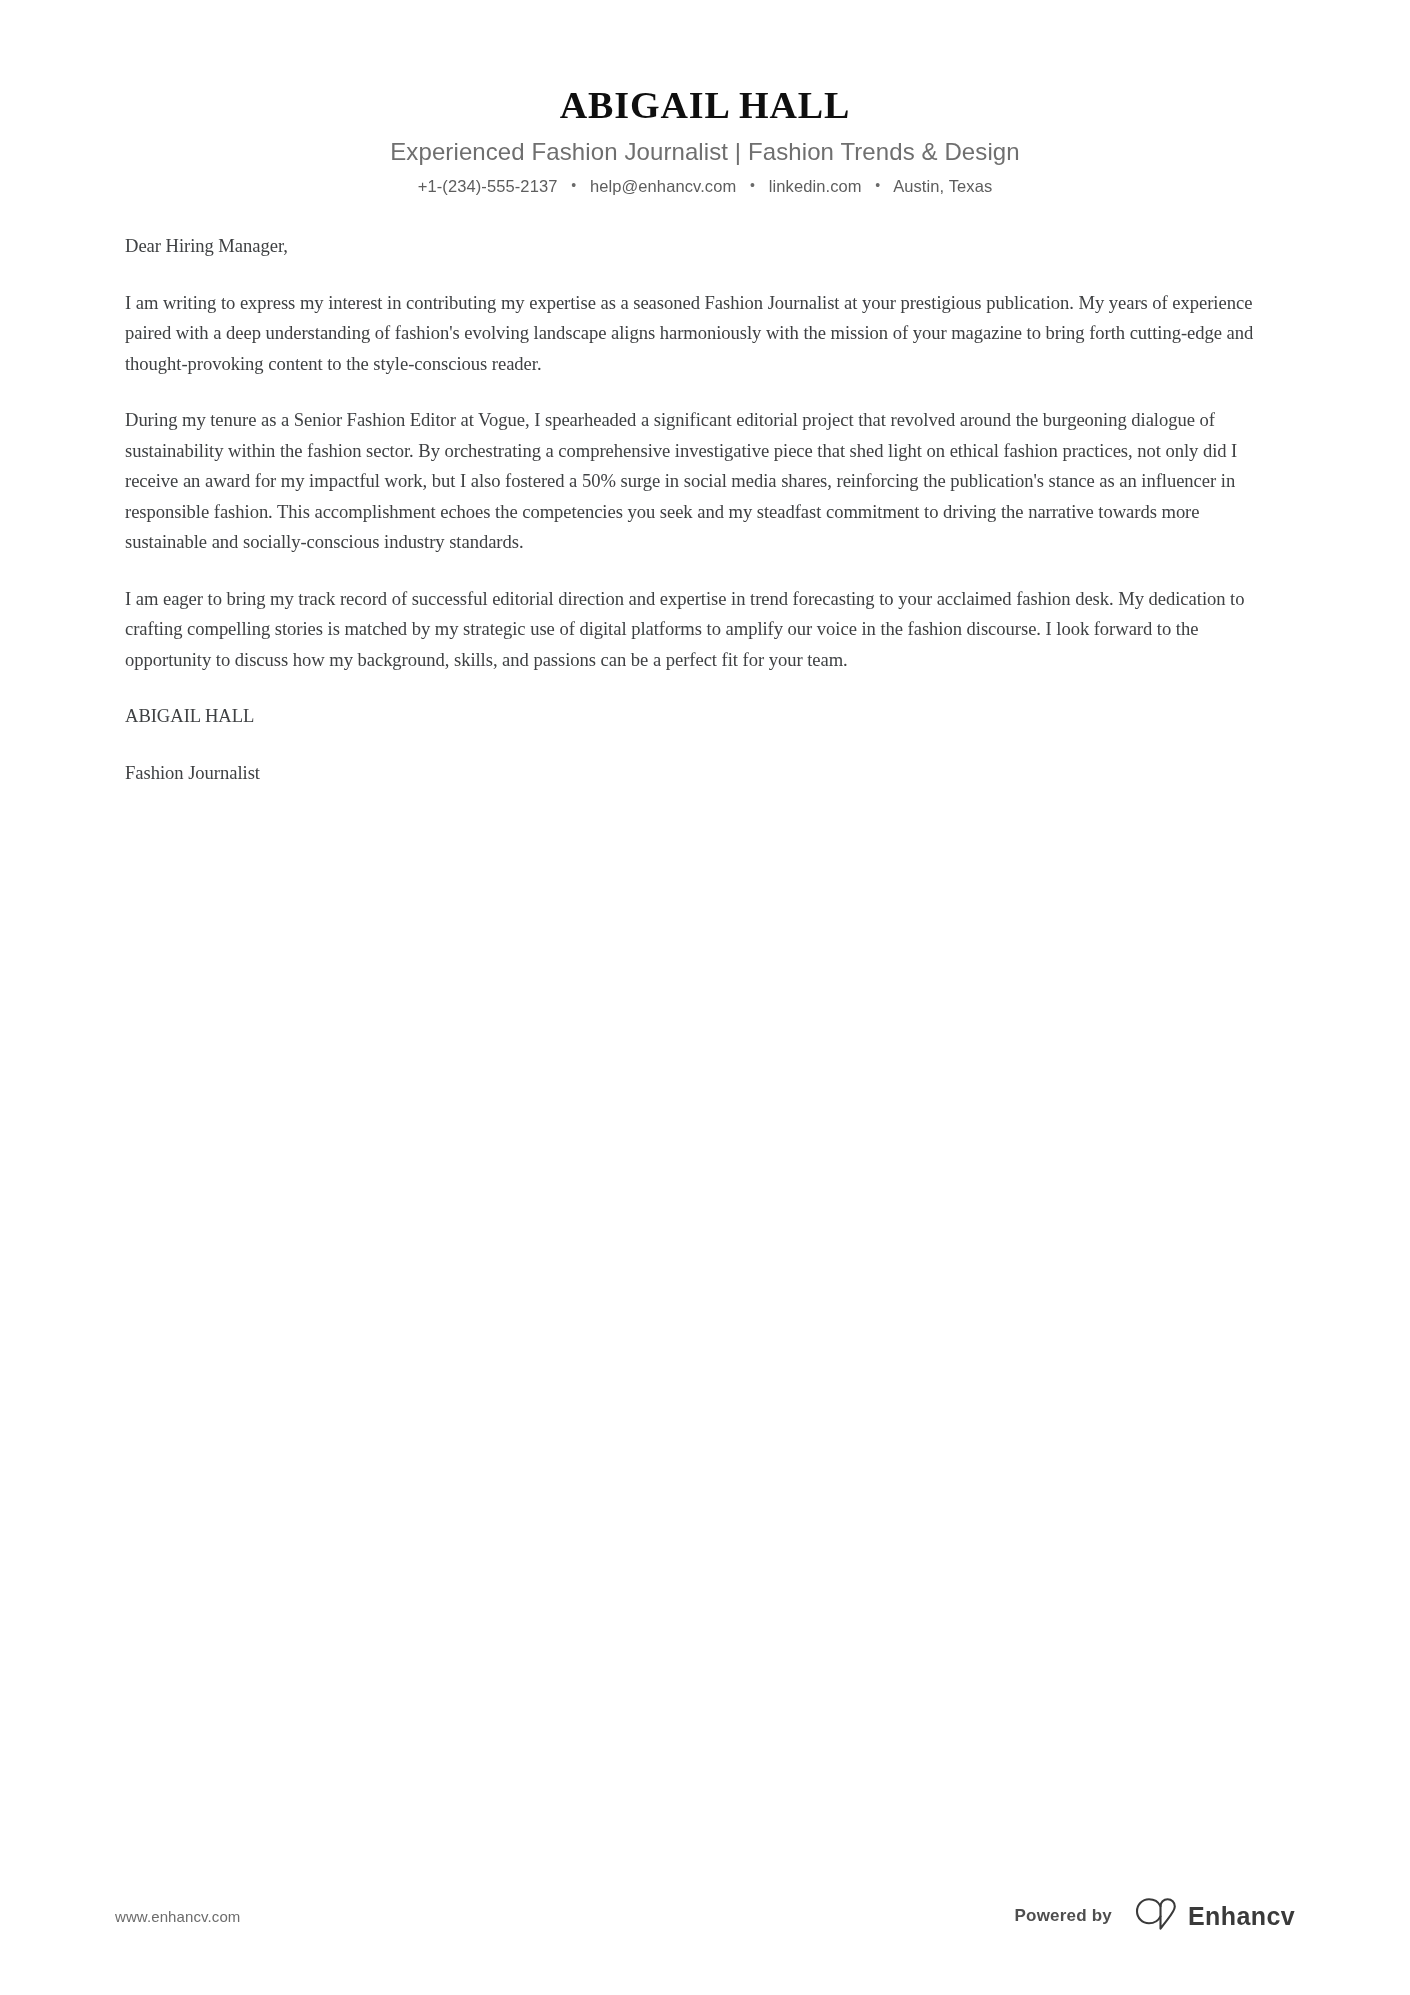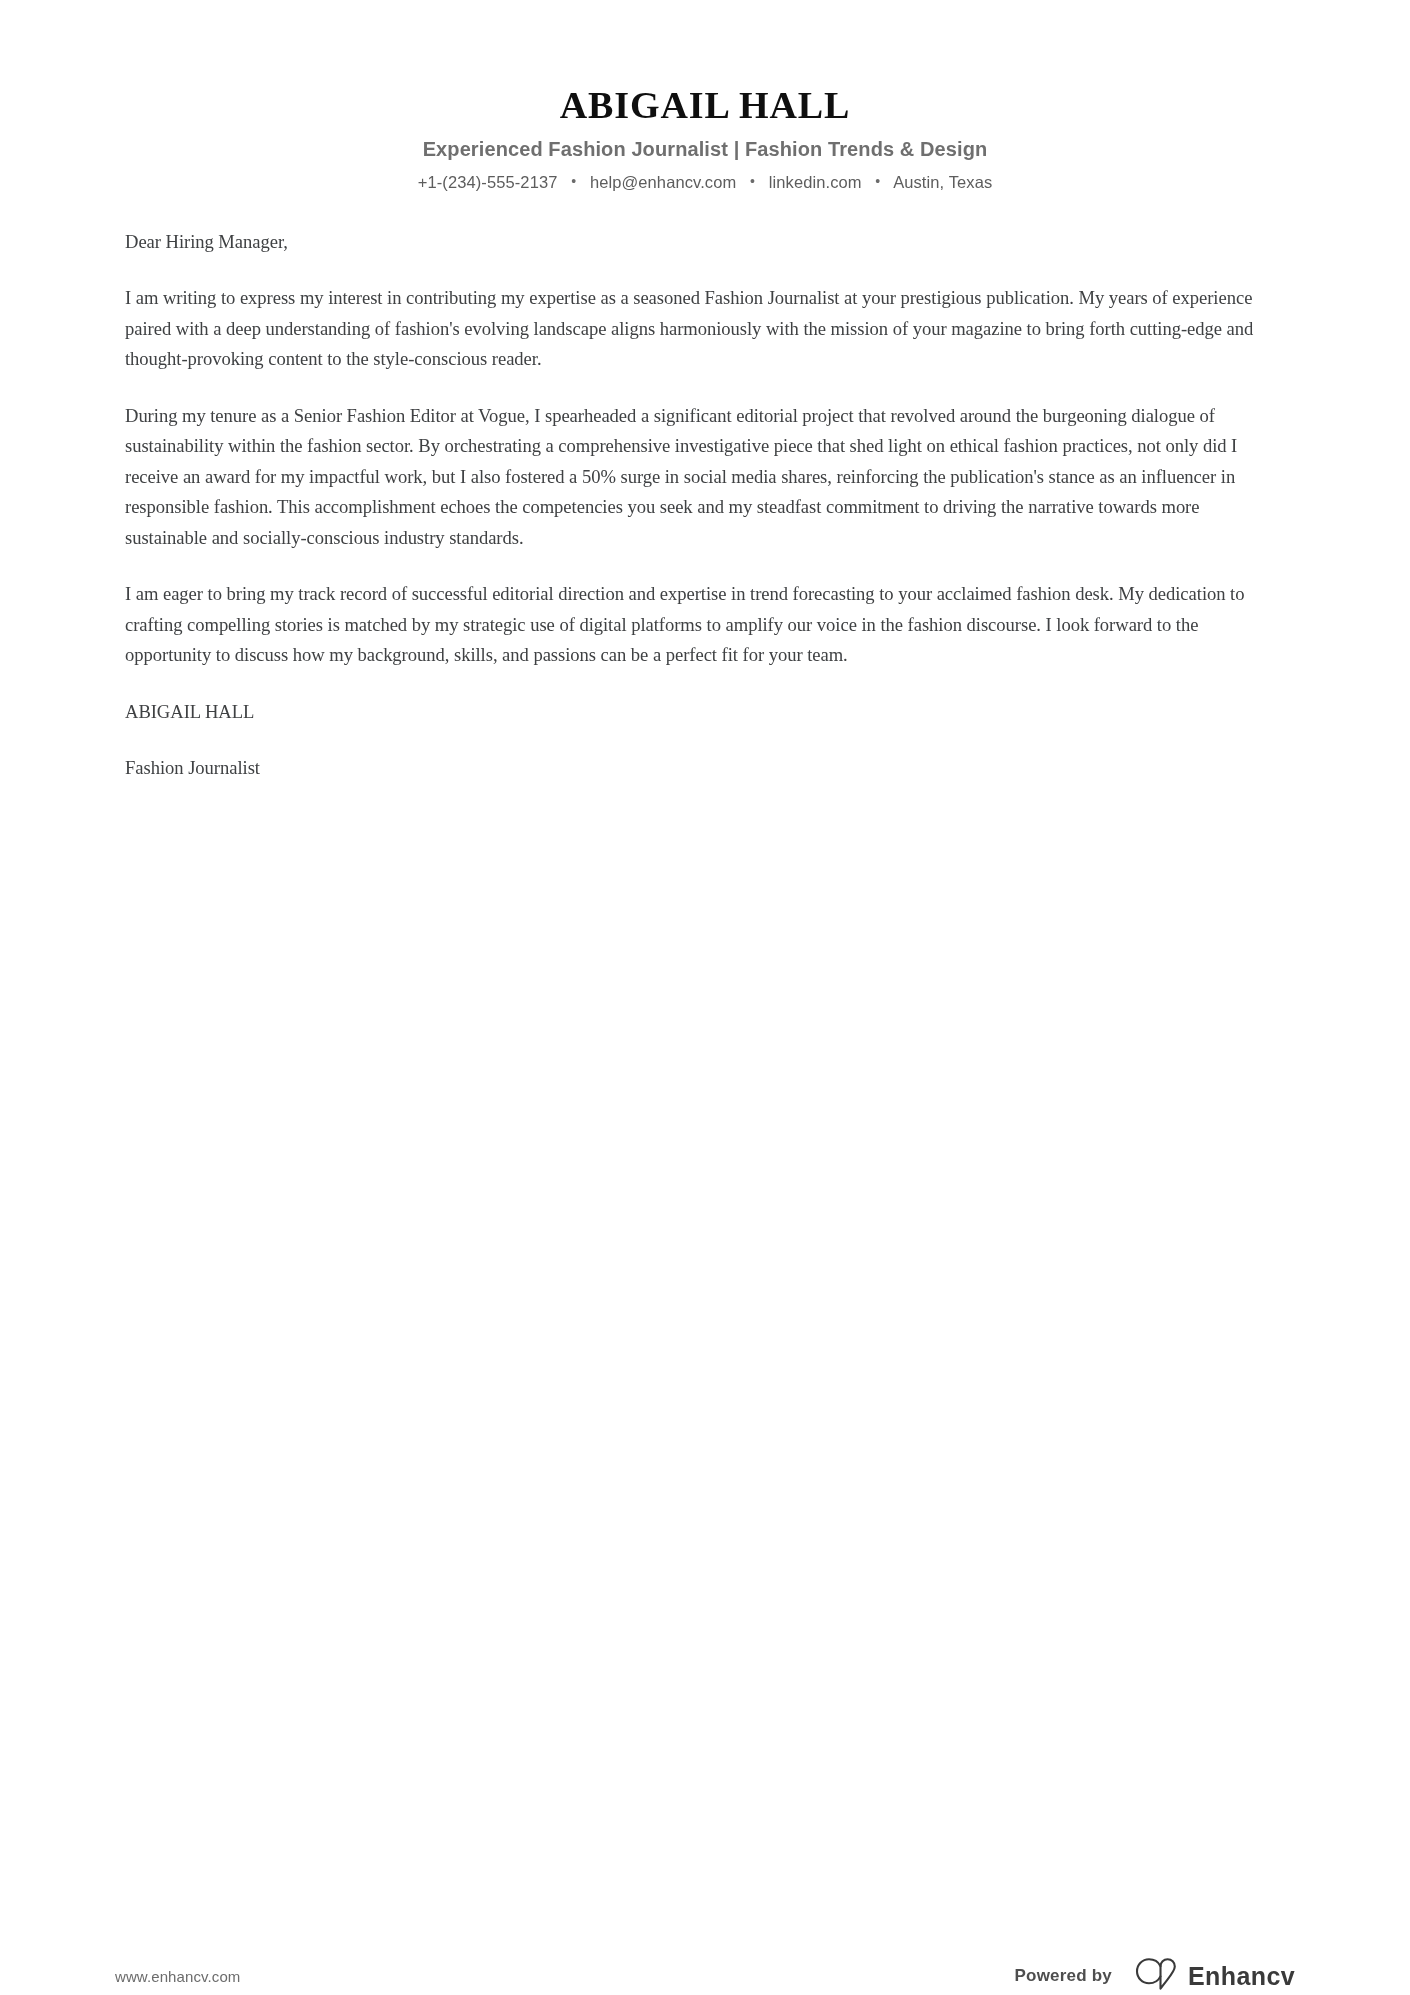--- a/index.html
+++ b/index.html
@@ -31,22 +31,22 @@
     font-family: "Liberation Serif", "DejaVu Serif", serif;
     font-weight: bold;
     font-size: 38px;
     letter-spacing: 0.9px;
     color: #0f0f0f;
     line-height: 1.05;
     margin: 0;
   }
   .headline {
     font-family: "Liberation Sans", sans-serif;
-    font-weight: 700;
-    font-size: 20px;
+    font-weight: 400;
+    font-size: 24px;
     color: #6f6f6f;
     letter-spacing: 0.1px;
     margin: 12px 0 12px 0;
     line-height: 1.15;
   }
   .contact-line {
     font-family: "Liberation Sans", sans-serif;
     font-size: 16.5px;
     color: #5d5d5d;
     margin: 9px 0 0 0;
@@ -112,20 +112,21 @@
     box-sizing: border-box;
     display: flex;
     align-items: flex-end;
     justify-content: space-between;
   }
   .footer-inner {
     width: 100%;
     display: flex;
     align-items: center;
     justify-content: space-between;
+    padding-bottom: 60px;
     text-align: center;
   }
   .footer-url {
     font-family: "Liberation Sans", sans-serif;
     font-size: 15px;
     color: #6c6c6c;
     letter-spacing: 0.1px;
   }
   .powered {
     display: flex;

